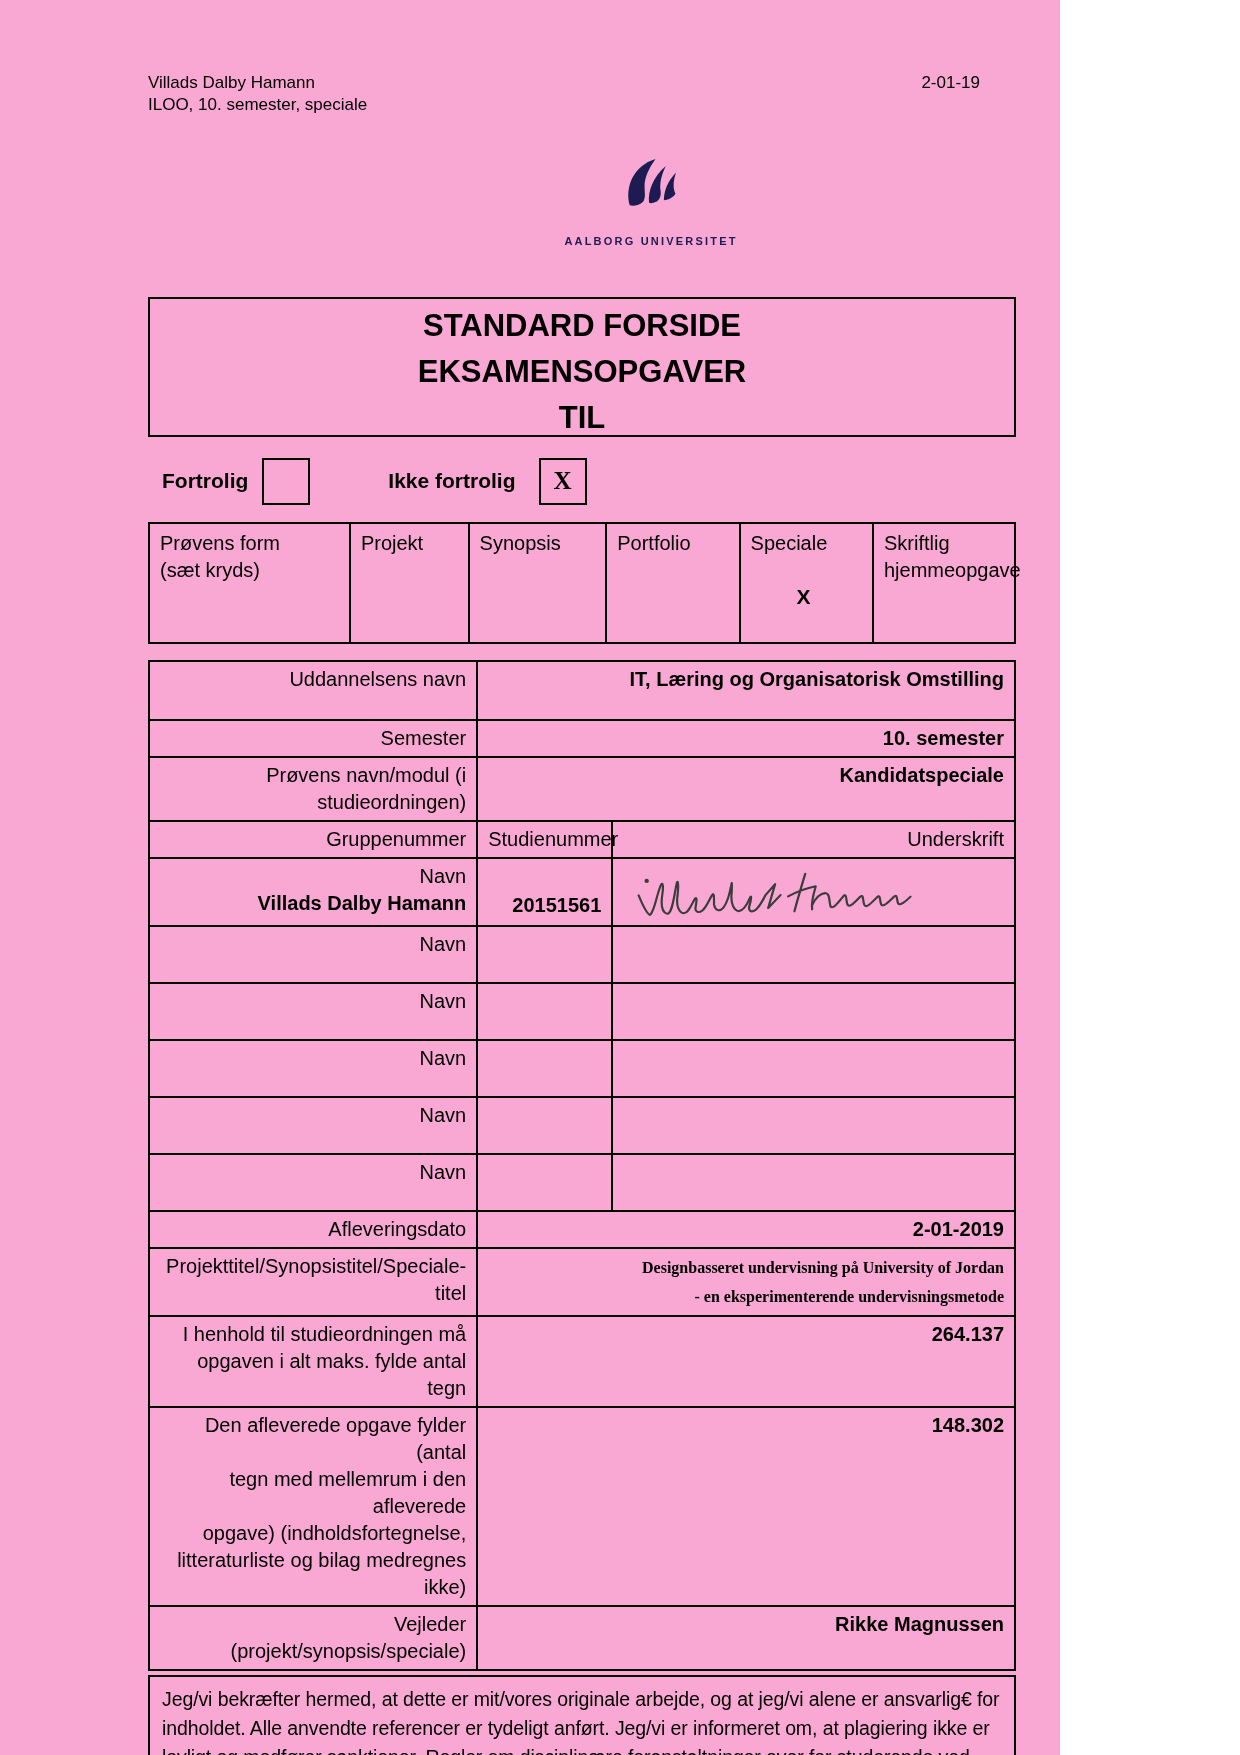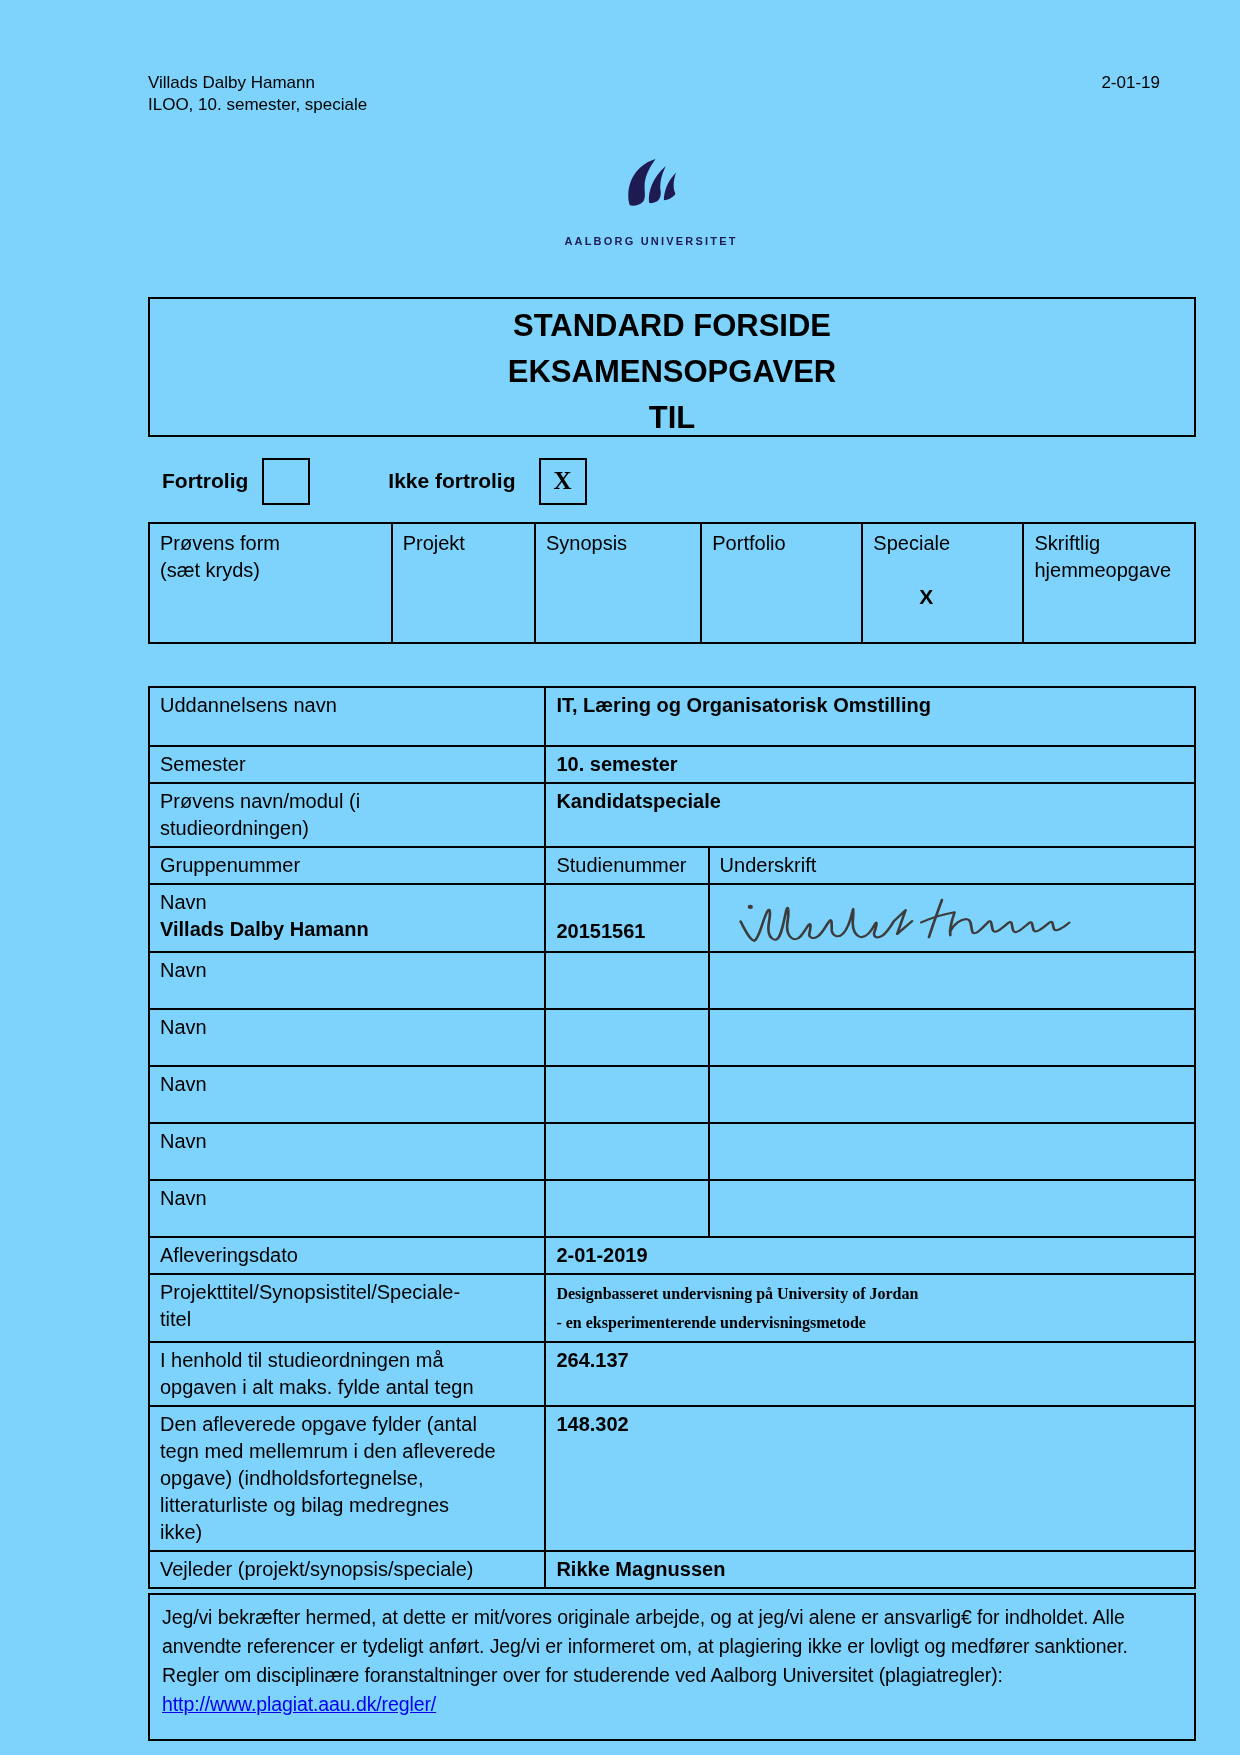--- a/index.html
+++ b/index.html
@@ -1,18 +1,18 @@
 <!DOCTYPE html>
 <html><head>
 <meta charset="utf-8">
 <style>
   * { box-sizing: border-box; }
   html,body { margin:0; padding:0; background:#ffffff; }
   .page {
-    width:1240px; height:1755px; background:#7dd3fc; color:#000;
+    width:1060px; height:1755px; background:#f9a8d4; color:#000;
     font-family:"Liberation Sans", sans-serif;
     padding:72px 44px 0 148px;
     position:relative; overflow:hidden;
   }
 
   
   .hdr { display:flex; justify-content:space-between; font-size:17px; line-height:22px; }
   .hdr-date { margin-right:36px; }
 
   
@@ -44,21 +44,21 @@
   
   table { border-collapse:collapse; width:100%; table-layout:fixed; }
   td { border:2px solid #000; vertical-align:top; padding:4px 10px; font-size:20px; line-height:27px; }
   .pre { white-space:pre-line; }
   .val { font-weight:bold; }
 
   .t1 { margin-top:16px; }
   .t1 td { height:111px; padding-top:6px; }
   .xmark { font-weight:bold; font-size:21px; margin-top:26px; padding-left:46px; min-height:28px; }
 
-  .t2 { margin-top:42px; }
+  .t2 { margin-top:16px;text-align:right; }
   .rh59 td{height:59px} .rh28 td{height:28px} .rh57 td{height:57px}
   .rh68 td{height:68px} .rh58 td{height:58px} .rh56 td{height:56px}
   .rh138 td{height:138px} .rh32 td{height:32px}
   .member-number { font-weight:bold; margin-top:29px; }
   .sig-cell { position:relative; padding:0; }
   .sig-cell svg { position:absolute; left:2px; top:2px; width:99%; height:96%; }
   .title-serif { font-family:"Liberation Serif", serif; font-weight:bold; font-size:16px; line-height:29px; white-space:pre-line; }
 
   
   .decl-box {

